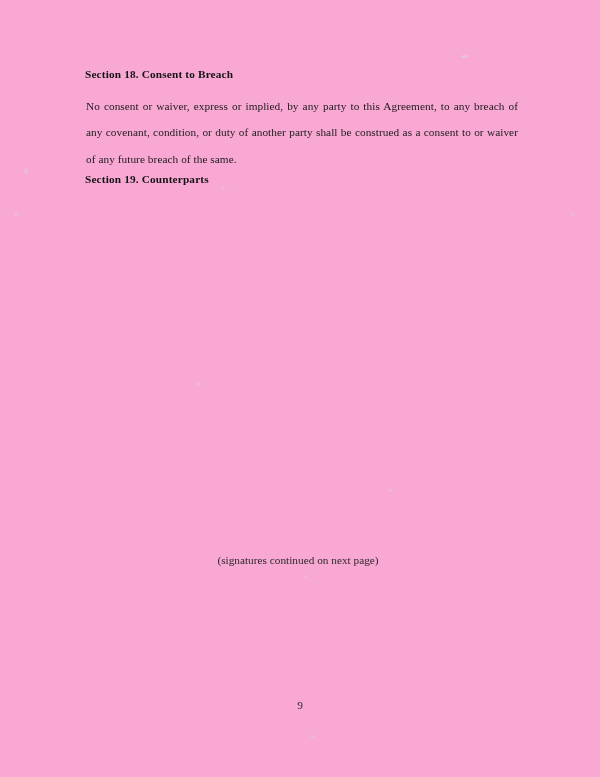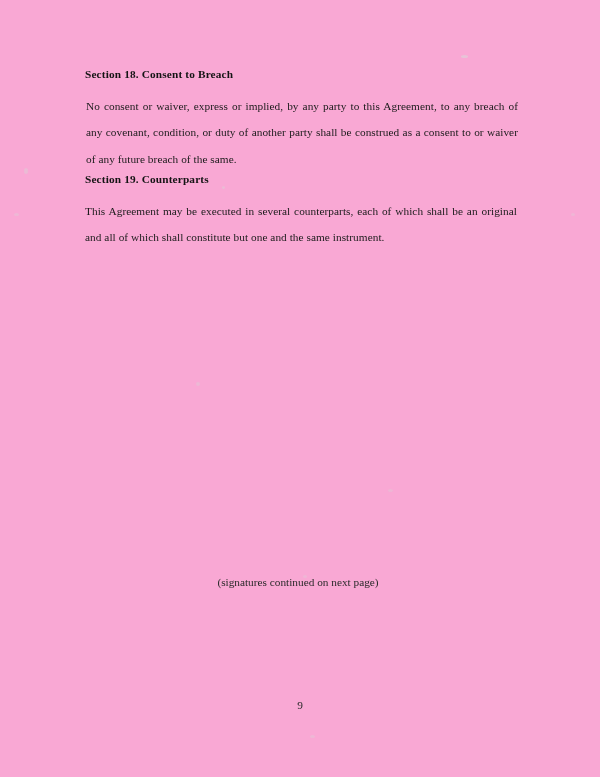--- a/index.html
+++ b/index.html
@@ -41,21 +41,21 @@
   
   .blk-s18-head { position: absolute; left: 85px; top: 69px; }
   .blk-s18-body { position: absolute; left: 86px; top: 93px; width: 432px; }
   .blk-s19-head { position: absolute; left: 85px; top: 174px; }
   .blk-s19-body { position: absolute; left: 85px; top: 198px; width: 432px; }
   .blk-witness  { position: absolute; left: 85px; top: 252px; width: 432px; }
 
   .footer-note {
     position: absolute;
     left: 0;
-    top: 576px;
+    top: 554px;
     width: 596px;
     text-align: center;
     font-size: 11.3px;
     color: #2a2a2a;
   }
   .page-number {
     position: absolute;
     left: 0;
     top: 699px;
     width: 600px;
@@ -95,20 +95,19 @@
   <div class="speck s7"></div>
   <div class="speck s8"></div>
   <div class="speck s9"></div>
 
   <h2 class="section-heading blk-s18-head">Section 18.  Consent to Breach</h2>
 
   <p class="para blk-s18-body">No consent or waiver, express or implied, by any party to this Agreement, to any breach of any covenant, condition, or duty of another party shall be construed as a consent to or waiver of any future breach of the same.</p>
 
   <h2 class="section-heading blk-s19-head">Section 19.  Counterparts</h2>
 
-  <p class="para blk-s19-body">This Agreement may be executed in several counterparts, each of which shall be an original and all of which shall constitute but one and the same instrument.</p>
 
 
   <div class="footer-note">(signatures continued on next page)</div>
 
   <div class="page-number">9</div>
 
 </div>
 
 </body></html>

